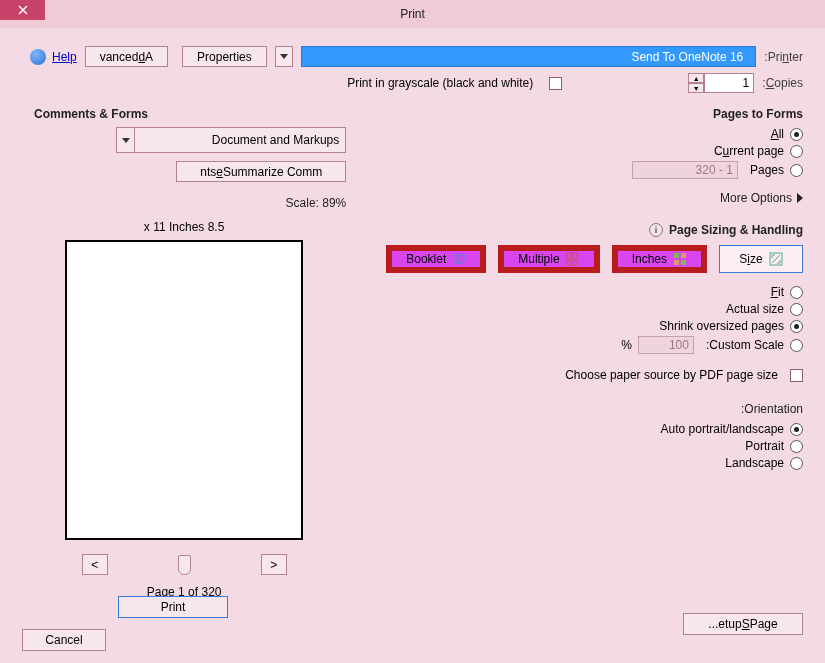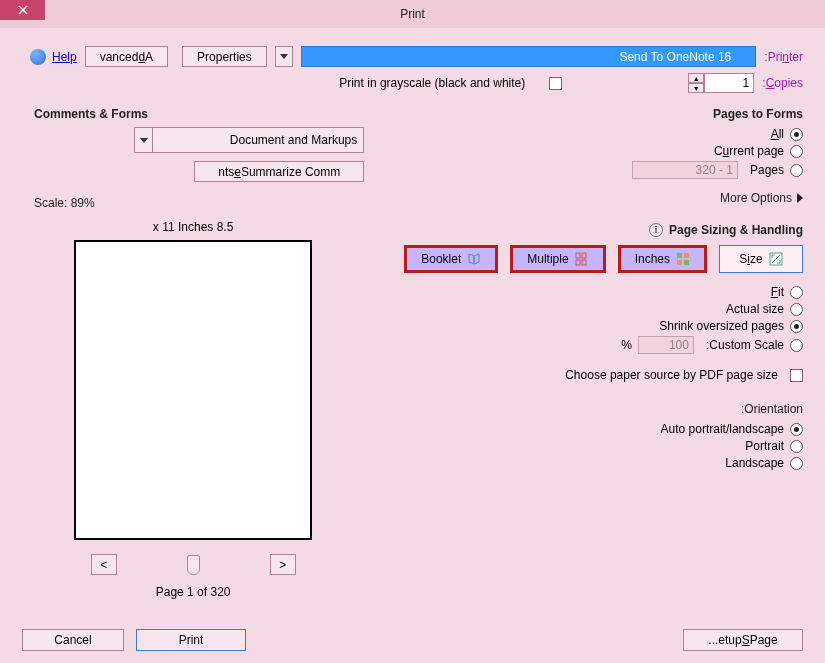--- a/index.html
+++ b/index.html
@@ -8,23 +8,23 @@
 
   
   .titlebar { height:28px; background:#efcad7; display:flex; align-items:center; position:relative; }
   .titlebar .title { position:absolute; left:50%; transform:translateX(-50%); color:#222; }
   .closebtn { position:absolute; left:0; top:0; width:45px; height:20px; background:#c8436a; display:flex; align-items:center; justify-content:center; color:#fff; }
   .closebtn svg { width:10px; height:10px; }
 
   .content { padding:18px 22px 12px 22px; }
 
   .row { display:flex; align-items:center; margin-bottom:6px; }
-  .lbl { color:#a21caf; }
-
-  .sel-printer { flex:1; height:21px; background:#3399ff; border:1px solid #2a7ad1; color:#fff; padding:0 24px; display:flex; align-items:center; }
+  .lbl { color:#404040; }
+
+  .sel-printer { flex:1; height:21px; background:#3399ff; border:1px solid #2a7ad1; color:#fff; padding:0 12px; display:flex; align-items:center; }
   .dd-btn { width:18px; height:21px; border:1px solid #b28293; background:#f7e6ed; display:flex; align-items:center; justify-content:center; }
   .btn { height:21px; border:1px solid #b28293; background:#f7e6ed; padding:0 14px; display:flex; align-items:center; justify-content:center; cursor:default; }
   .btn + .btn { margin-right:6px; }
 
   .help { color:#0000cc; text-decoration:underline; margin-right:auto; margin-left:8px; display:flex; align-items:center; gap:6px; }
   .help .globe { width:16px; height:16px; border-radius:50%; background:radial-gradient(circle at 35% 30%, #7fb8ff, #2a6fd1); }
 
   .spin { display:flex; align-items:center; }
   .spin input { width:50px; height:20px; border:1px solid #b28293; background:#fff; text-align:right; padding:0 4px; }
   .spin .arrows { display:flex; flex-direction:column; }
@@ -43,21 +43,21 @@
   .radio { width:13px; height:13px; border:1px solid #555; border-radius:50%; background:#fff; display:inline-flex; align-items:center; justify-content:center; }
   .radio.sel::after { content:""; width:5px; height:5px; background:#222; border-radius:50%; }
   .pages-input { width:106px; height:18px; border:1px solid #c2a0ae; background:#efd3dd; color:#9a7a86; padding:0 4px; }
 
   .more { display:flex; align-items:center; gap:5px; margin-top:12px; color:#222; }
   .tri { width:0;height:0;border-top:5px solid transparent;border-bottom:5px solid transparent;border-right:6px solid #222; transform:scaleX(-1);}
 
   .info-icon { width:14px; height:14px; border:1px solid #777; border-radius:50%; display:inline-flex; align-items:center; justify-content:center; font-size:9px; color:#555; background:#f3e2e9; }
 
   .mode-btns { display:flex; gap:12px; margin:8px 0 12px 0; }
-  .mode-btn { height:28px; border:3px solid #b91c1c; background:#c4b5fd; display:flex; align-items:center; justify-content:center; gap:6px; padding:0 14px; min-width:84px; }
+  .mode-btn { height:28px; border:6px solid #b91c1c; background:#d946ef; display:flex; align-items:center; justify-content:center; gap:6px; padding:0 14px; min-width:84px; }
   .mode-btn.active { border:1px solid #3a7bd5; background:#fdeef4; }
   .mode-ic { width:14px; height:14px; }
 
   .dim-input { width:56px; height:18px; border:1px solid #c2a0ae; background:#efd3dd; color:#9a7a86; text-align:right; padding:0 4px; }
 
   
   .cmb { width:230px; height:21px; border:1px solid #b28293; background:#f7e6ed; display:flex; align-items:center; padding:12px 6px; position:relative; }
   .cmb .dd { position:absolute; left:0; top:0; bottom:0; width:18px; border-right:1px solid #b28293; display:flex; align-items:center; justify-content:center; }
   .summarize { width:170px; margin-top:8px; }
 
@@ -111,21 +111,21 @@
     <span class="lbl"><u class="hot">C</u>opies:</span>
     <div class="spin">
       <input value="1" style="">
       <div class="arrows">
         <div>▲</div>
         <div>▼</div>
       </div>
     </div>
     <div style="width:110px;"></div>
     <span class="chk"></span>
-    <span style="margin-right:16px;">Print in grayscale (black and white)</span>
+    <span style="margin-right:8px;">Print in grayscale (black and white)</span>
   </div>
 
   <div class="columns">
 
     <div class="col-left">
       <div class="sect-h">Pages to Forms</div>
 
       <div class="radio-row">
         <span class="radio sel"></span>
         <span><u class="hot">A</u>ll</span>
@@ -232,21 +232,21 @@
             <div class="dd">
               <svg width="8" height="5">
                   <polygon points="0,0 8,0 4,5" fill="#333"></polygon>
                 </svg>
             </div>
           </div>
         </div>
         <div style="display:flex; justify-content:flex-start;">
           <div class="btn summarize">Summarize Comm<u class="hot">e</u>nts</div>
         </div>
-        <div style="margin-top:14px; text-align:left; color:#222;">Scale:  89%</div>
+        <div style="margin-top:14px; text-align:right; color:#222;">Scale:  89%</div>
       </div>
 
       <div class="preview-wrap">
         <div>8.5 x 11 Inches</div>
         <div class="preview"></div>
         <div class="slider-row">
           <div class="navbtn">&lt;</div>
           <div class="thumb"></div>
           <div class="navbtn">&gt;</div>
         </div>
@@ -254,15 +254,15 @@
       </div>
     </div>
   </div>
 
 </div>
 
 <div class="footer">
   <div class="btn-wide">Page <u class="hot">S</u>etup...</div>
   <div class="footer-left">
     <div class="btn-wide primary">Print</div>
-    <div class="btn-wide" style="width:102px;">Cancel</div>
+    <div class="btn-wide" style="width:84px;margin-top:33px;">Cancel</div>
   </div>
 </div>
 
 </body></html>

